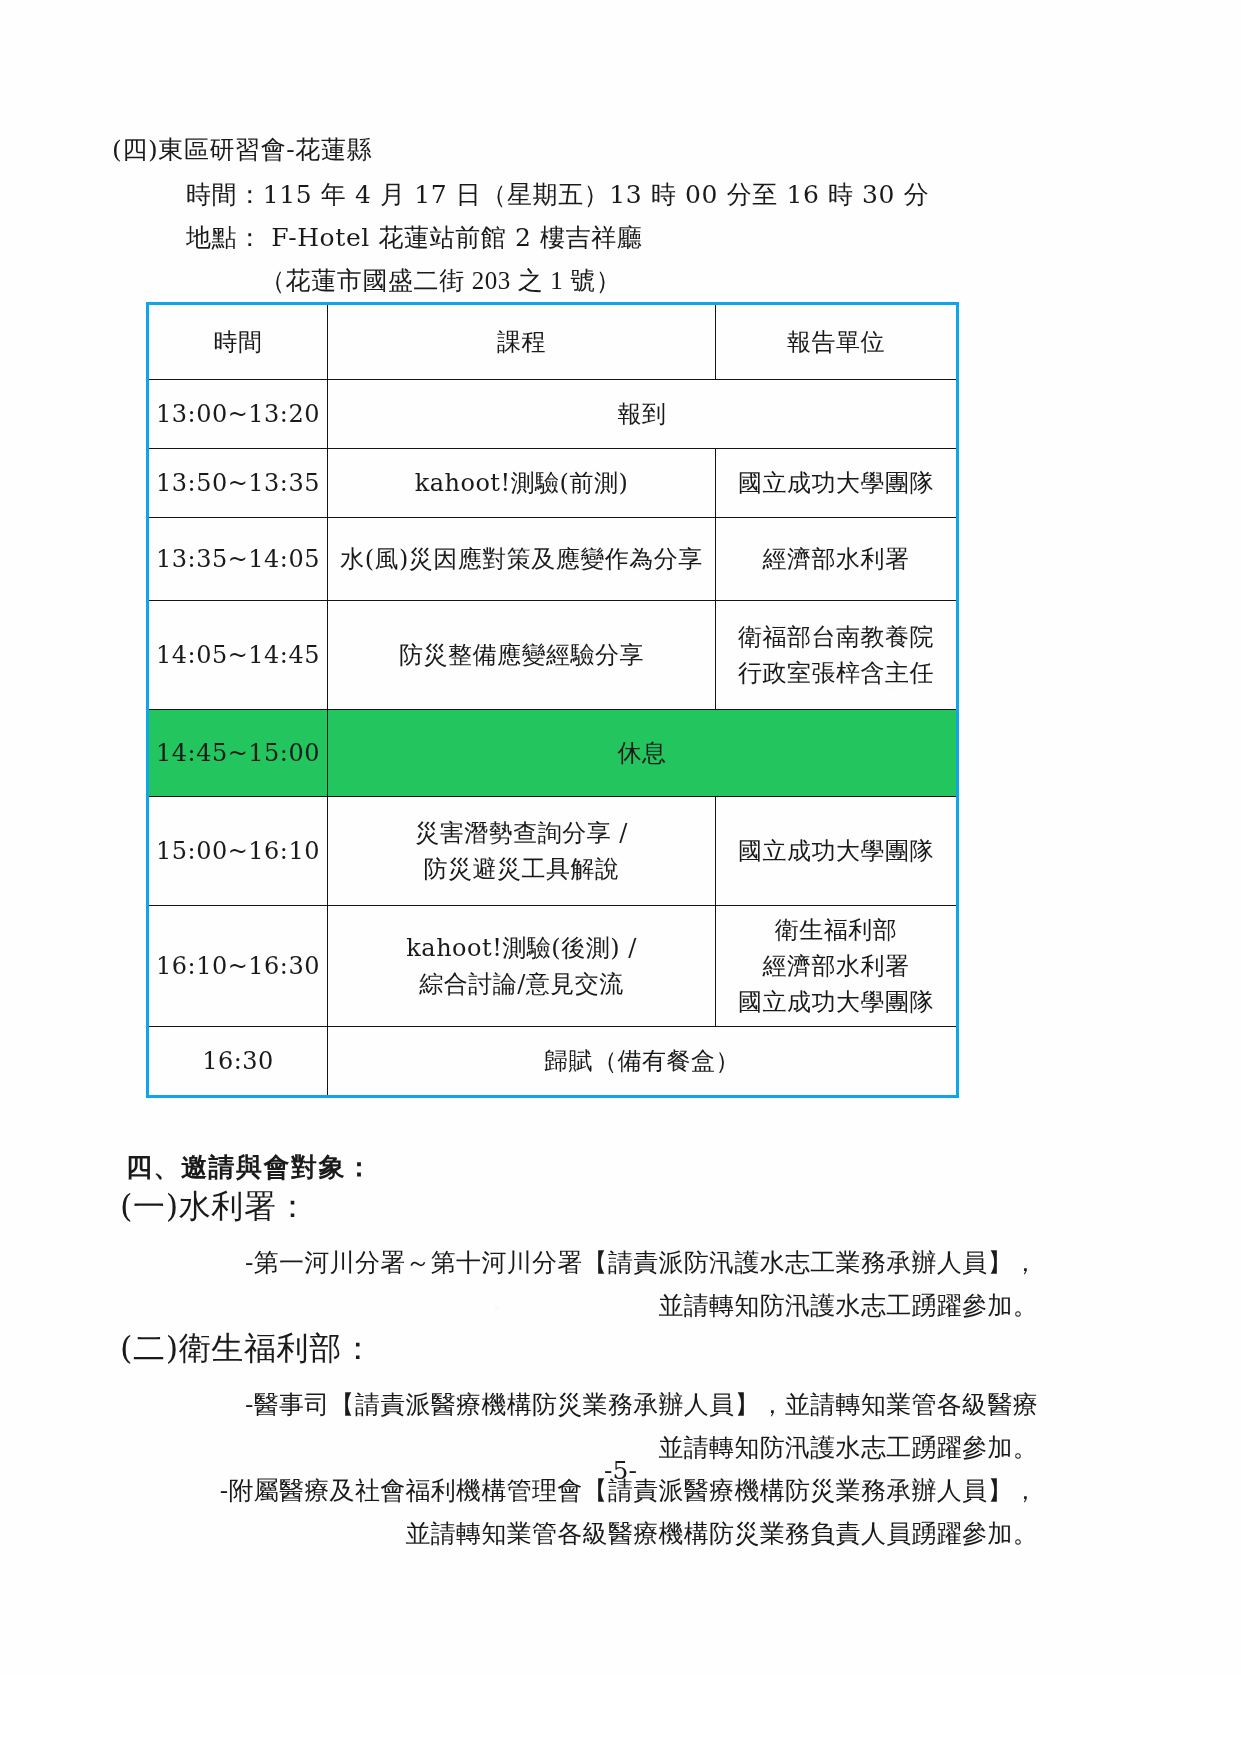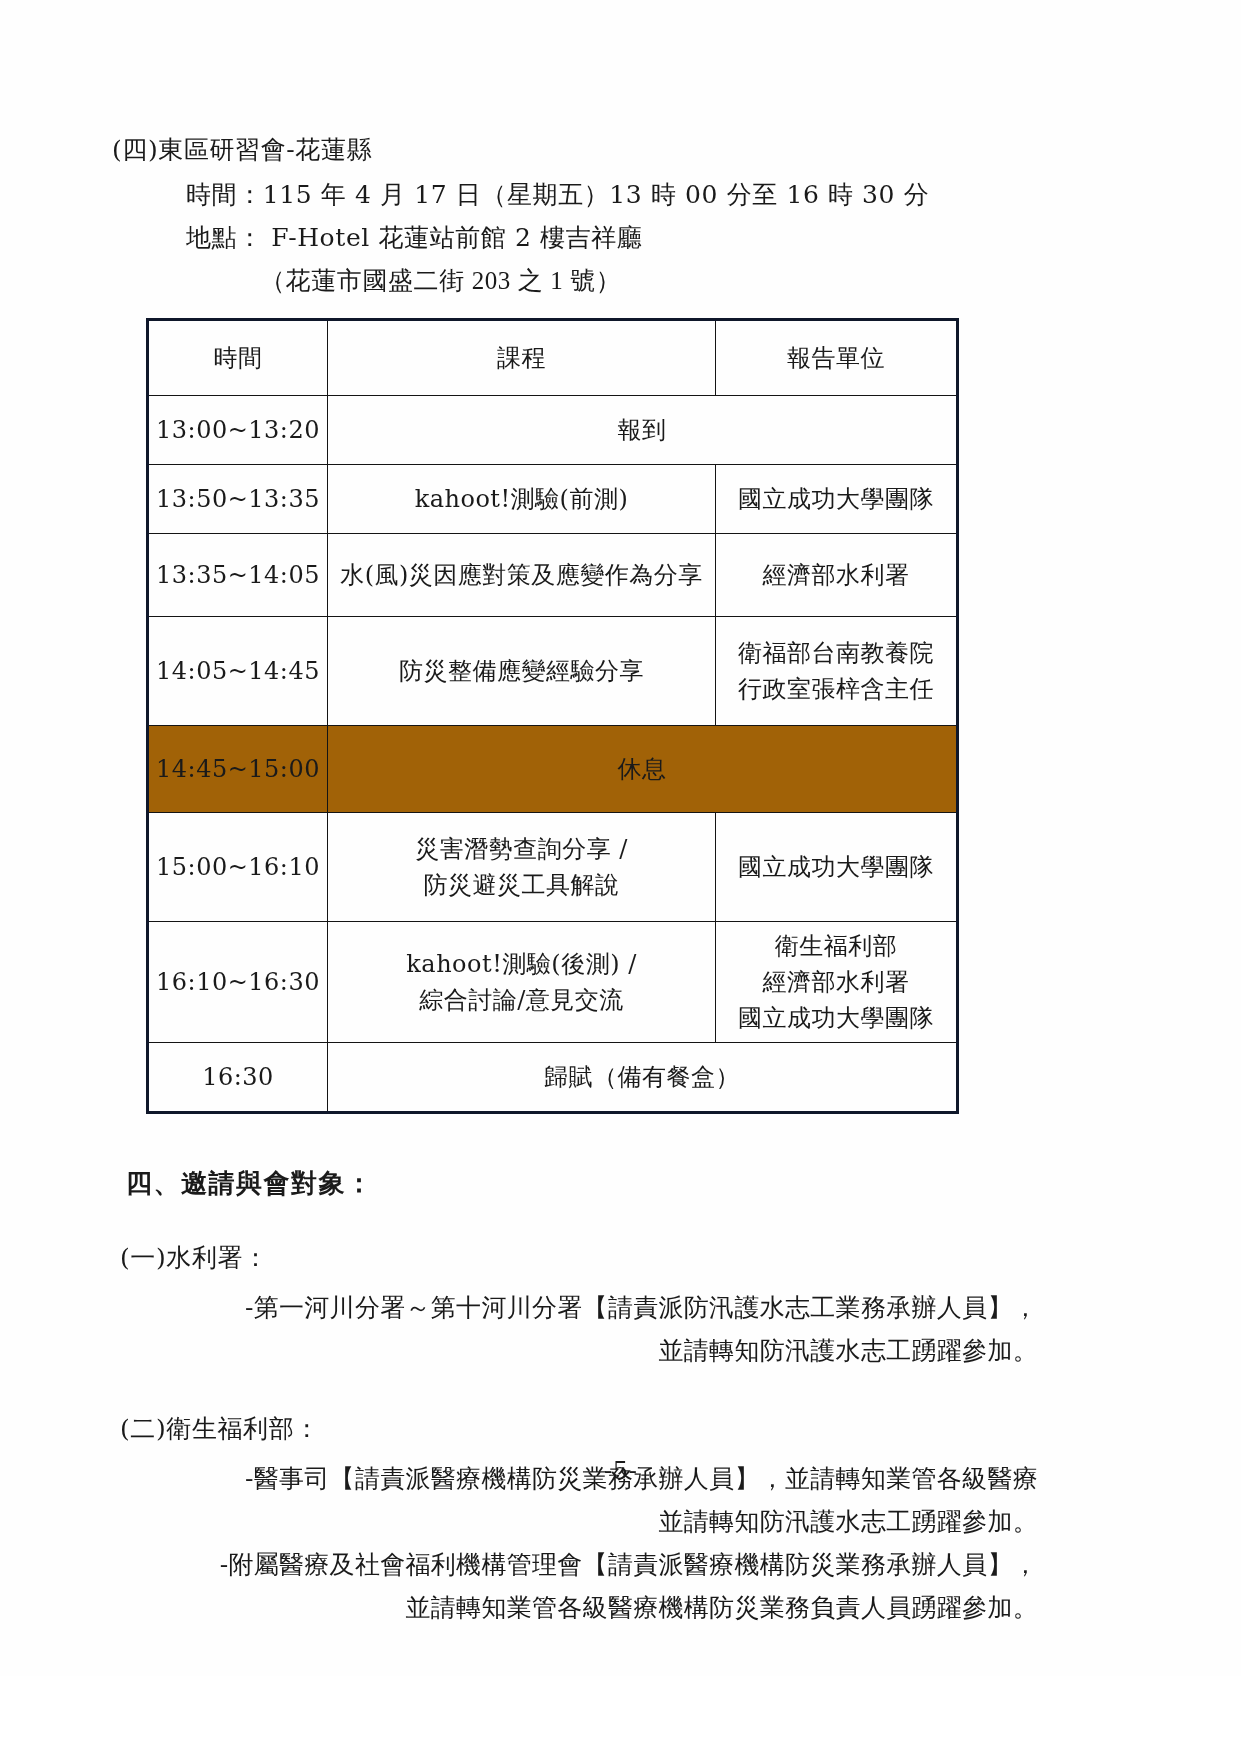--- a/index.html
+++ b/index.html
@@ -43,62 +43,61 @@
     line-height: 43px;
     letter-spacing: 0.6px;
     white-space: nowrap;
   }
   .head-item { margin-bottom: 2px; }
   .indent-1 { padding-left: 74px; }
   .indent-2 { padding-left: 148px; font-family: Liberation Serif, serif; }
 
   
   table.agenda {
-    margin-top: 16px;
+    margin-top: 0;
     margin-left: 34px;
     border-collapse: collapse;
     width: 810px;
     table-layout: fixed;
-    border: 3px solid #0f172a;
+    border: 3px solid #0ea5e9;
   }
   table.agenda td {
     border: 1px solid #141414;
     font-size: 24px;
     line-height: 36px;
     text-align: center;
     vertical-align: middle;
     padding: 6px 4px;
     letter-spacing: 0.5px;
   }
   col.c-time { width: 180px; }
   col.c-course { width: 388px; }
   col.c-unit { width: 242px; }
 
   tr.r-header td { height: 62px; }
   tr.r-tall td { height: 96px; }
   tr.r-mid td { height: 70px; }
   tr.r-short td { height: 56px; }
   tr.r-break td {
-    background: #a16207;
+    background: #22c55e;
     height: 74px;
   }
   td.span2 { }
   .cell-lines span { display: block; }
 
   
   .section-title {
     font-size: 26px;
     font-weight: bold;
     margin-top: 52px;
     margin-left: 14px;
     letter-spacing: 1.5px;
   }
   .para-head {
-    font-size: 25px;
-    margin-top: 40px;
+    font-size: 32px;
     margin-left: 8px;
     letter-spacing: 0.6px;
   }
   .para-body {
     font-size: 25px;
     line-height: 43px;
     margin-top: 12px;
     margin-left: 46px;
     width: 880px;
     letter-spacing: 0.3px;

